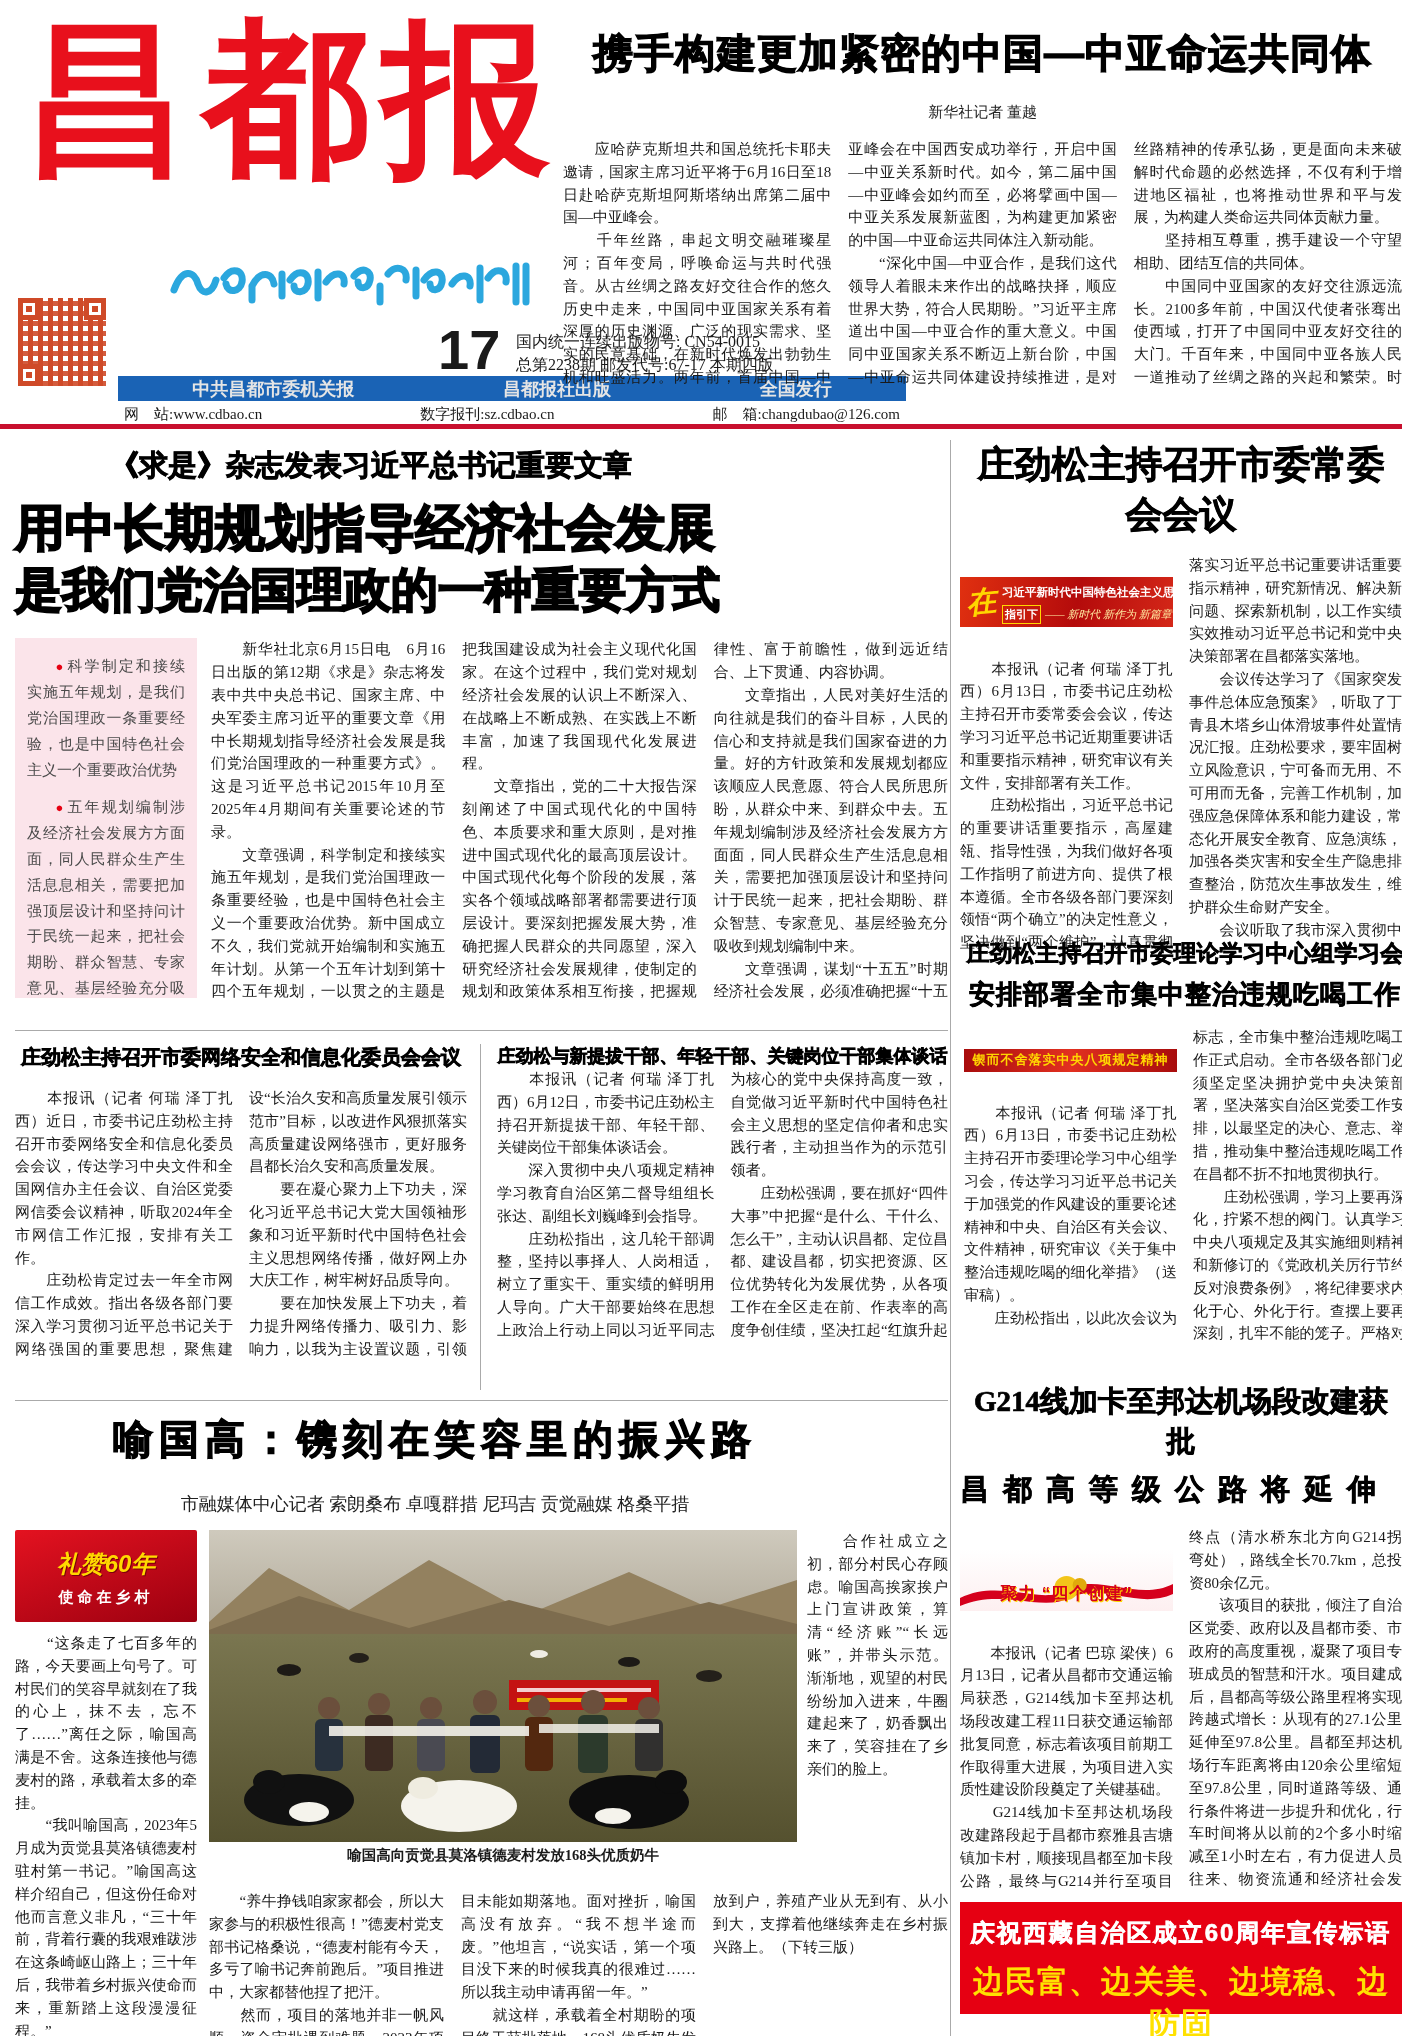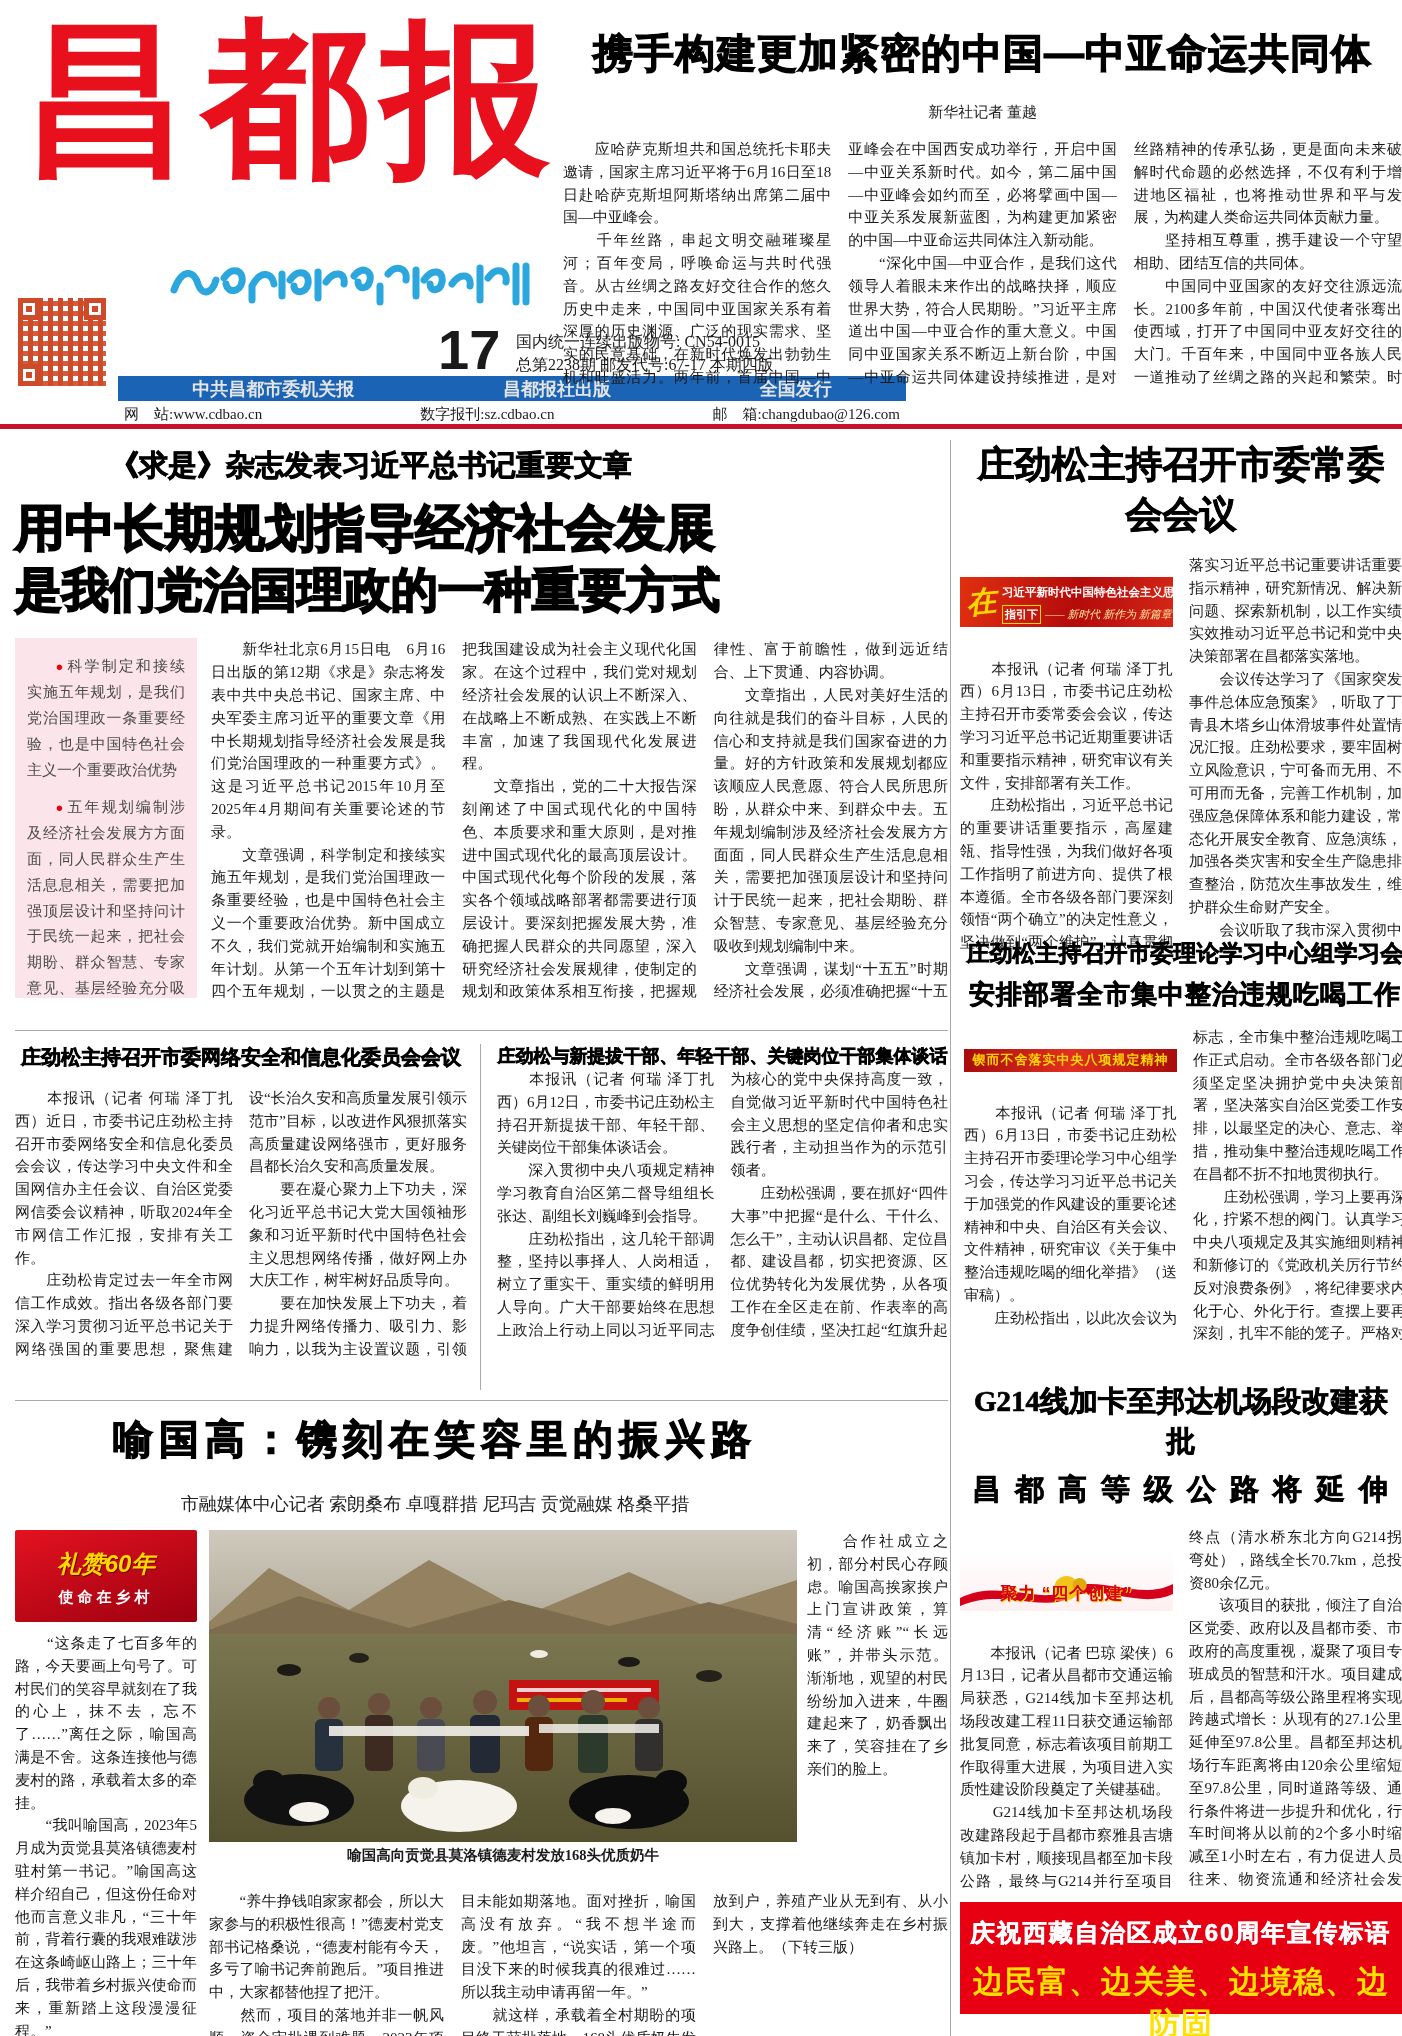--- a/index.html
+++ b/index.html
@@ -282,21 +282,21 @@
         <div class="banner-strip">锲而不舍落实中央八项规定精神</div>
         <div style="white-space:pre-line">　　本报讯（记者 何瑞 泽丁扎西）6月13日，市委书记庄劲松主持召开市委理论学习中心组学习会，传达学习习近平总书记关于加强党的作风建设的重要论述精神和中央、自治区有关会议、文件精神，研究审议《关于集中整治违规吃喝的细化举措》（送审稿）。
 　　庄劲松指出，以此次会议为标志，全市集中整治违规吃喝工作正式启动。全市各级各部门必须坚定坚决拥护党中央决策部署，坚决落实自治区党委工作安排，以最坚定的决心、意志、举措，推动集中整治违规吃喝工作在昌都不折不扣地贯彻执行。
 　　庄劲松强调，学习上要再深化，拧紧不想的阀门。认真学习中央八项规定及其实施细则精神和新修订的《党政机关厉行节约反对浪费条例》，将纪律要求内化于心、外化于行。查摆上要再深刻，扎牢不能的笼子。严格对照重点任务一项一项过筛子、找问题，对查摆出的问题逐项整改销号，进一步完善防范和纠治违规吃喝的制度规定。整治上要再深入，形成不敢的震慑。坚持动真碰硬、风腐同查，抓现行、抓典型、抓通报，坚决铲除腐败滋生的土壤和条件。
 　　市委理论学习中心组成员，有关市级领导，市直单位主要负责同志参加会议。</div>
       </div>
     </div>
 
     <div class="abs" style="left:0;top:942px;width:442px">
       <div class="hl-serif" style="font-size:29px;text-align:center">G214线加卡至邦达机场段改建获批</div>
-      <div class="hl-serif" style="font-size:29px;letter-spacing:14px;text-align:right;margin-top:8px;white-space:nowrap">昌都高等级公路将延伸</div>
+      <div class="hl-serif" style="font-size:29px;letter-spacing:14px;text-align:left;margin-top:8px;white-space:nowrap">昌都高等级公路将延伸</div>
       <div style="margin-top:16px;height:386px" class="body-text cols-2">
         <div class="banner-cj">
           <svg width="100%" height="40" viewBox="0 0 210 40" preserveAspectRatio="none">
             <path d="M0,26 C40,6 80,34 105,18 C135,0 175,30 210,12 L210,22 C175,38 140,10 108,26 C80,40 40,16 0,34 Z" fill="#d5001c"></path>
             <circle cx="105" cy="16" r="12" fill="#f3c51a"></circle>
             <circle cx="118" cy="13" r="7" fill="#e0a90c"></circle>
           </svg>
           <div class="cj-text">聚力 “四个创建”</div>
         </div>
         <div style="white-space:pre-line">　　本报讯（记者 巴琼 梁侠）6月13日，记者从昌都市交通运输局获悉，G214线加卡至邦达机场段改建工程11日获交通运输部批复同意，标志着该项目前期工作取得重大进展，为项目进入实质性建设阶段奠定了关键基础。

